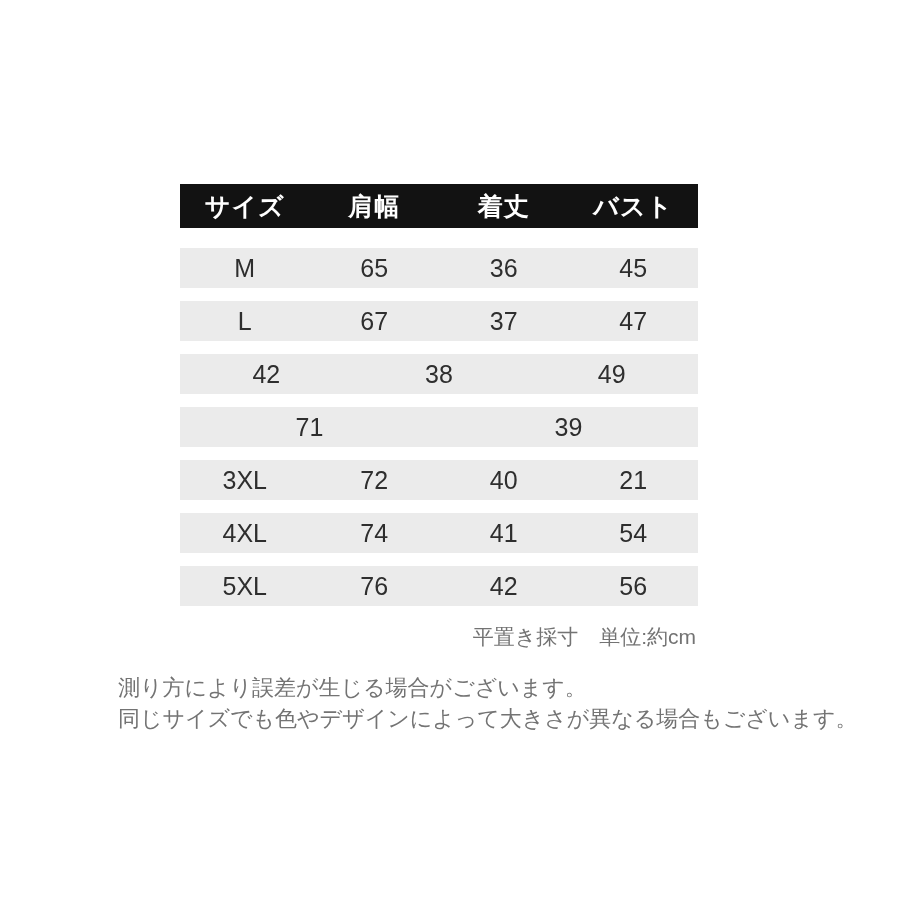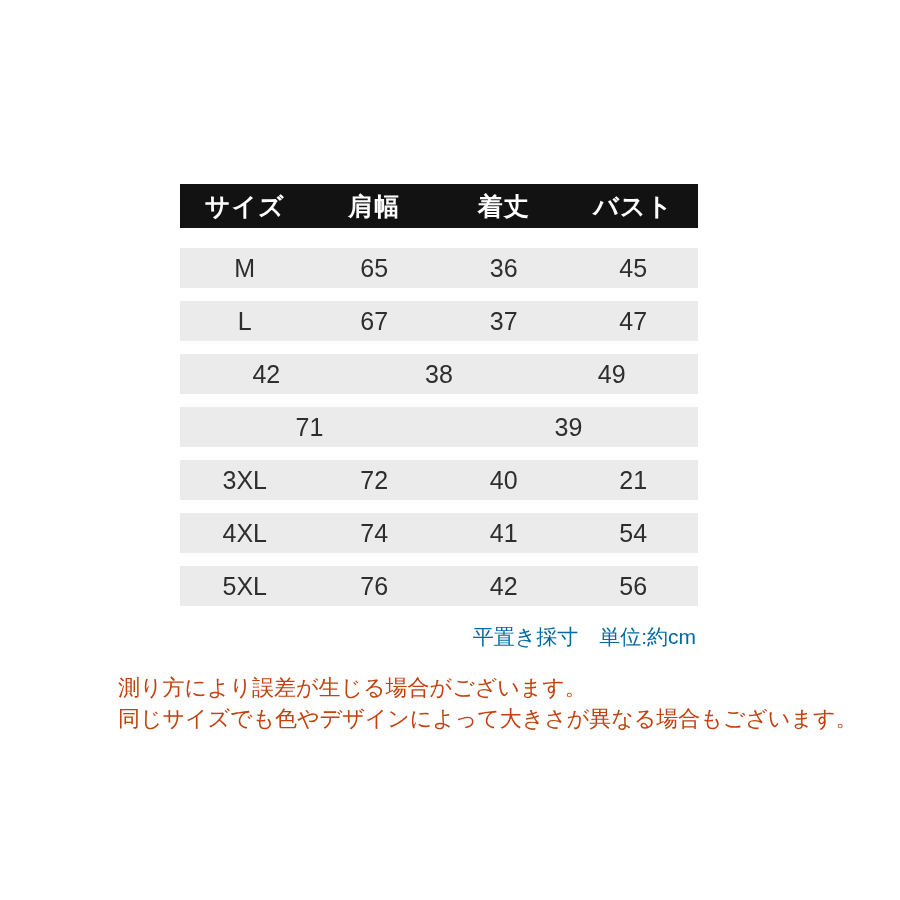--- a/index.html
+++ b/index.html
@@ -46,30 +46,30 @@
     display: flex;
     align-items: center;
     justify-content: center;
     font-size: 25px;
     color: #2e2e2e;
   }
   .measure-note {
     margin-top: 17px;
     text-align: right;
     font-size: 21px;
-    color: #0369a1;
+    color: #737373;
     padding-right: 2px;
   }
   .disclaimer {
     position: absolute;
     left: 118px;
     top: 672px;
     font-size: 22px;
     line-height: 31px;
-    color: #c2410c;
+    color: #737373;
   }
   .disclaimer p { margin: 0; }
 </style>
 </head>
 <body>
 
 <div class="page">
 
   <div class="size-chart">
 

